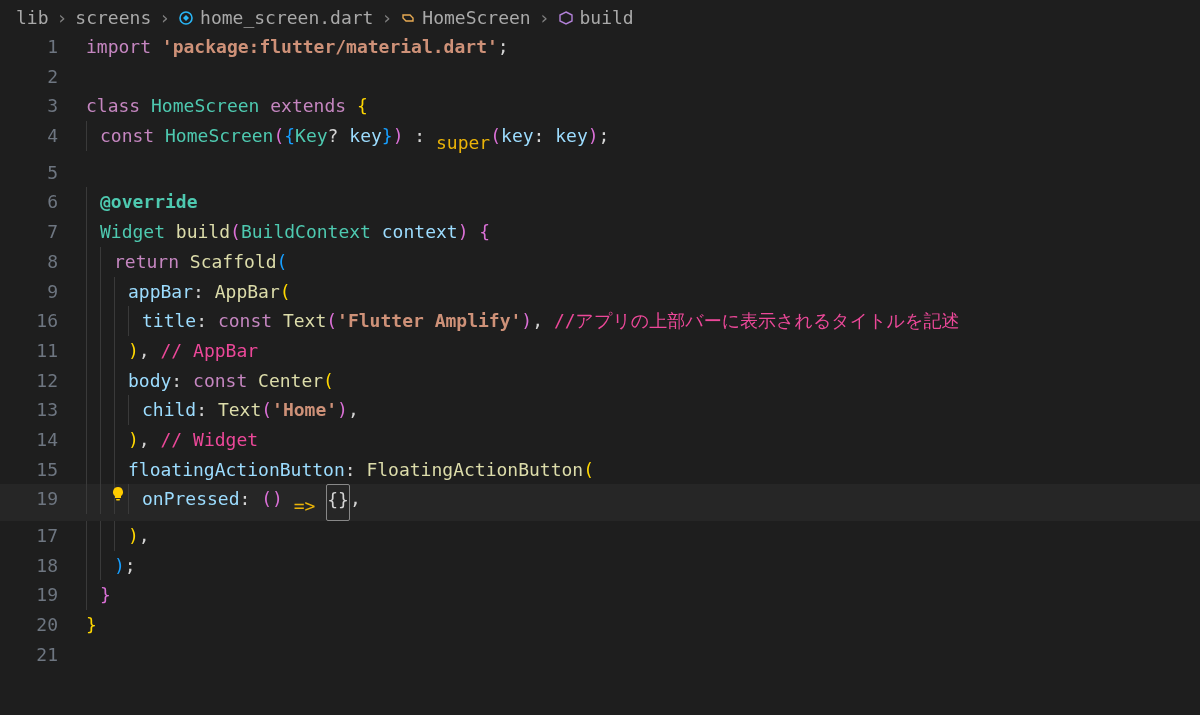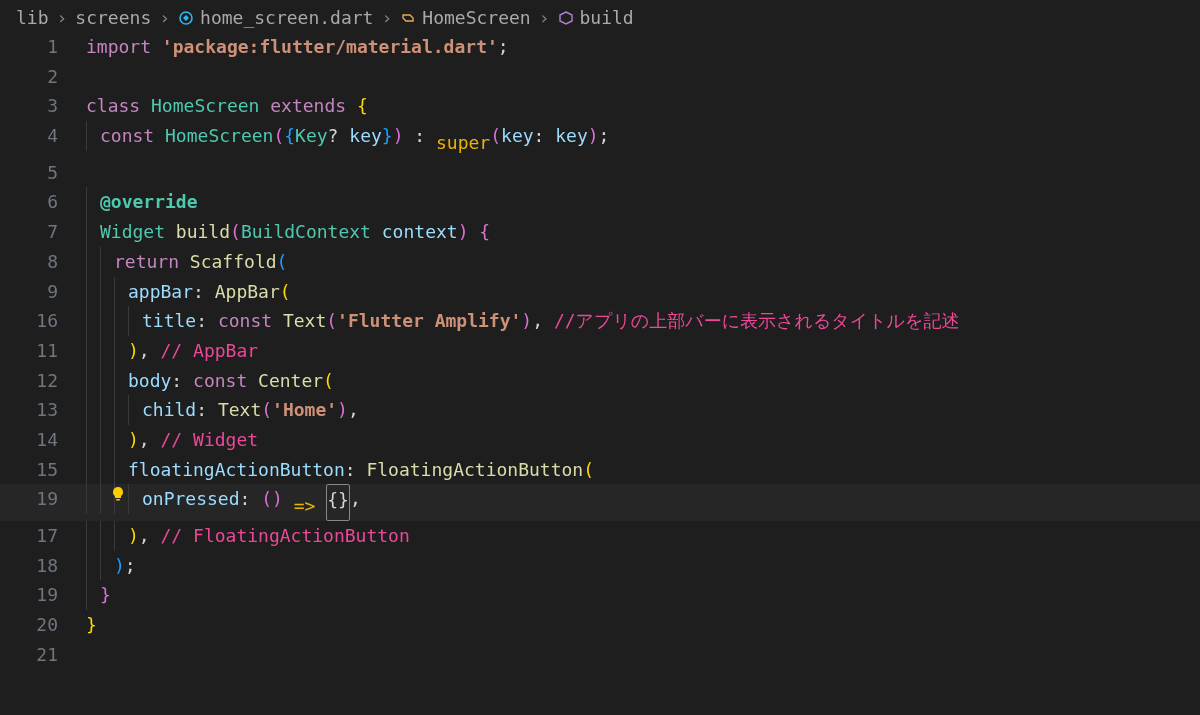--- a/index.html
+++ b/index.html
@@ -207,21 +207,21 @@
       <span class="bulb icon">
         <svg width="16" height="16" viewBox="0 0 16 16">
           <path d="M8 1a5 5 0 0 0-3 9v2h6v-2a5 5 0 0 0-3-9z" fill="#ffcc00"></path>
           <rect x="6" y="13" width="4" height="1.6" rx="0.8" fill="#ffcc00"></rect>
         </svg>
       </span>
       <div class="code"><span class="guide"></span><span></span><span class="guide"></span><span></span><span class="guide"></span><span></span><span class="guide"></span><span></span><span class="tk-id">onPressed</span><span class="tk-pun">: </span><span class="tk-brP">()</span><span class="tk-key"> =&gt; </span><span class="tk-box">{}</span><span class="tk-pun">,</span></div>
     </div>
     <div class="line">
       <div class="gutter">17</div>
-      <div class="code"><span class="guide"></span><span></span><span class="guide"></span><span></span><span class="guide"></span><span></span><span class="tk-brY">)</span><span class="tk-pun">, </span><span class="tk-cmt">// FloatingActionButton</span></div>
+      <div class="code"><span class="guide"></span><span></span><span class="guide"></span><span></span><span class="guide"></span><span></span><span class="tk-brY">)</span><span class="tk-pun">, </span></div>
     </div>
     <div class="line">
       <div class="gutter">18</div>
       <div class="code"><span class="guide"></span><span></span><span class="guide"></span><span></span><span class="tk-brB">)</span><span class="tk-pun">; </span></div>
     </div>
     <div class="line">
       <div class="gutter">19</div>
       <div class="code"><span class="guide"></span><span></span><span class="tk-brP">}</span></div>
     </div>
     <div class="line">

